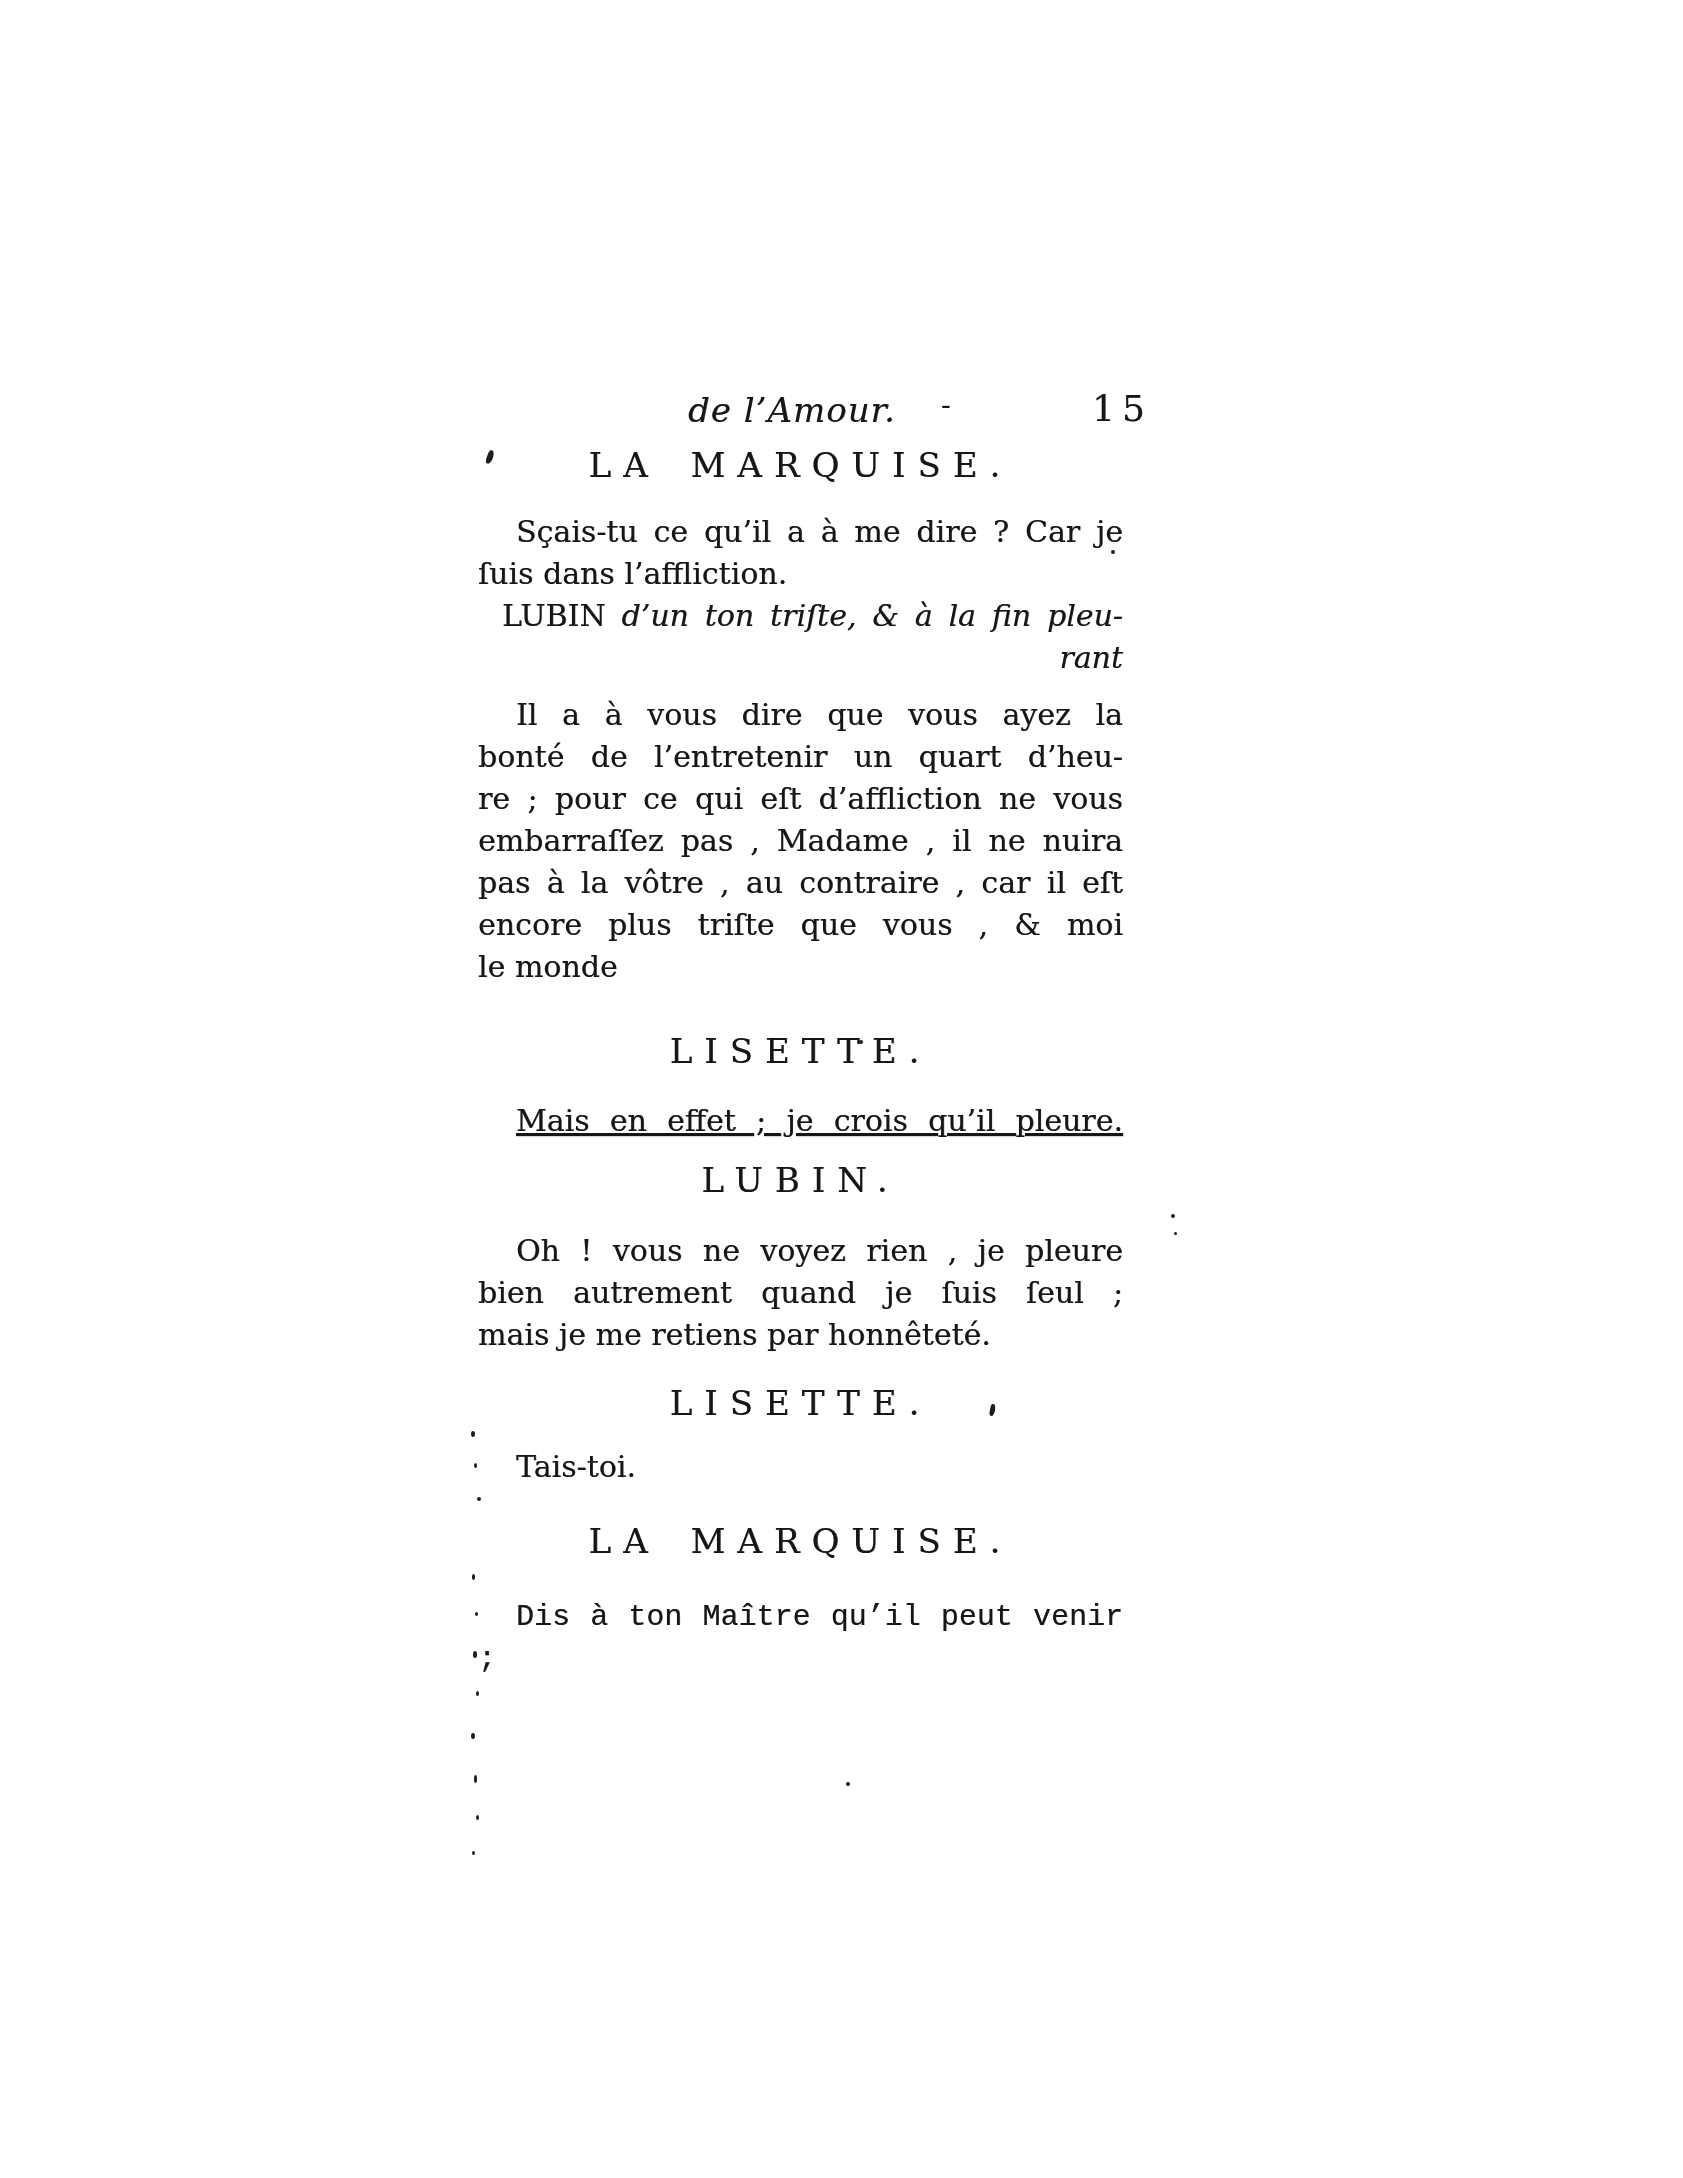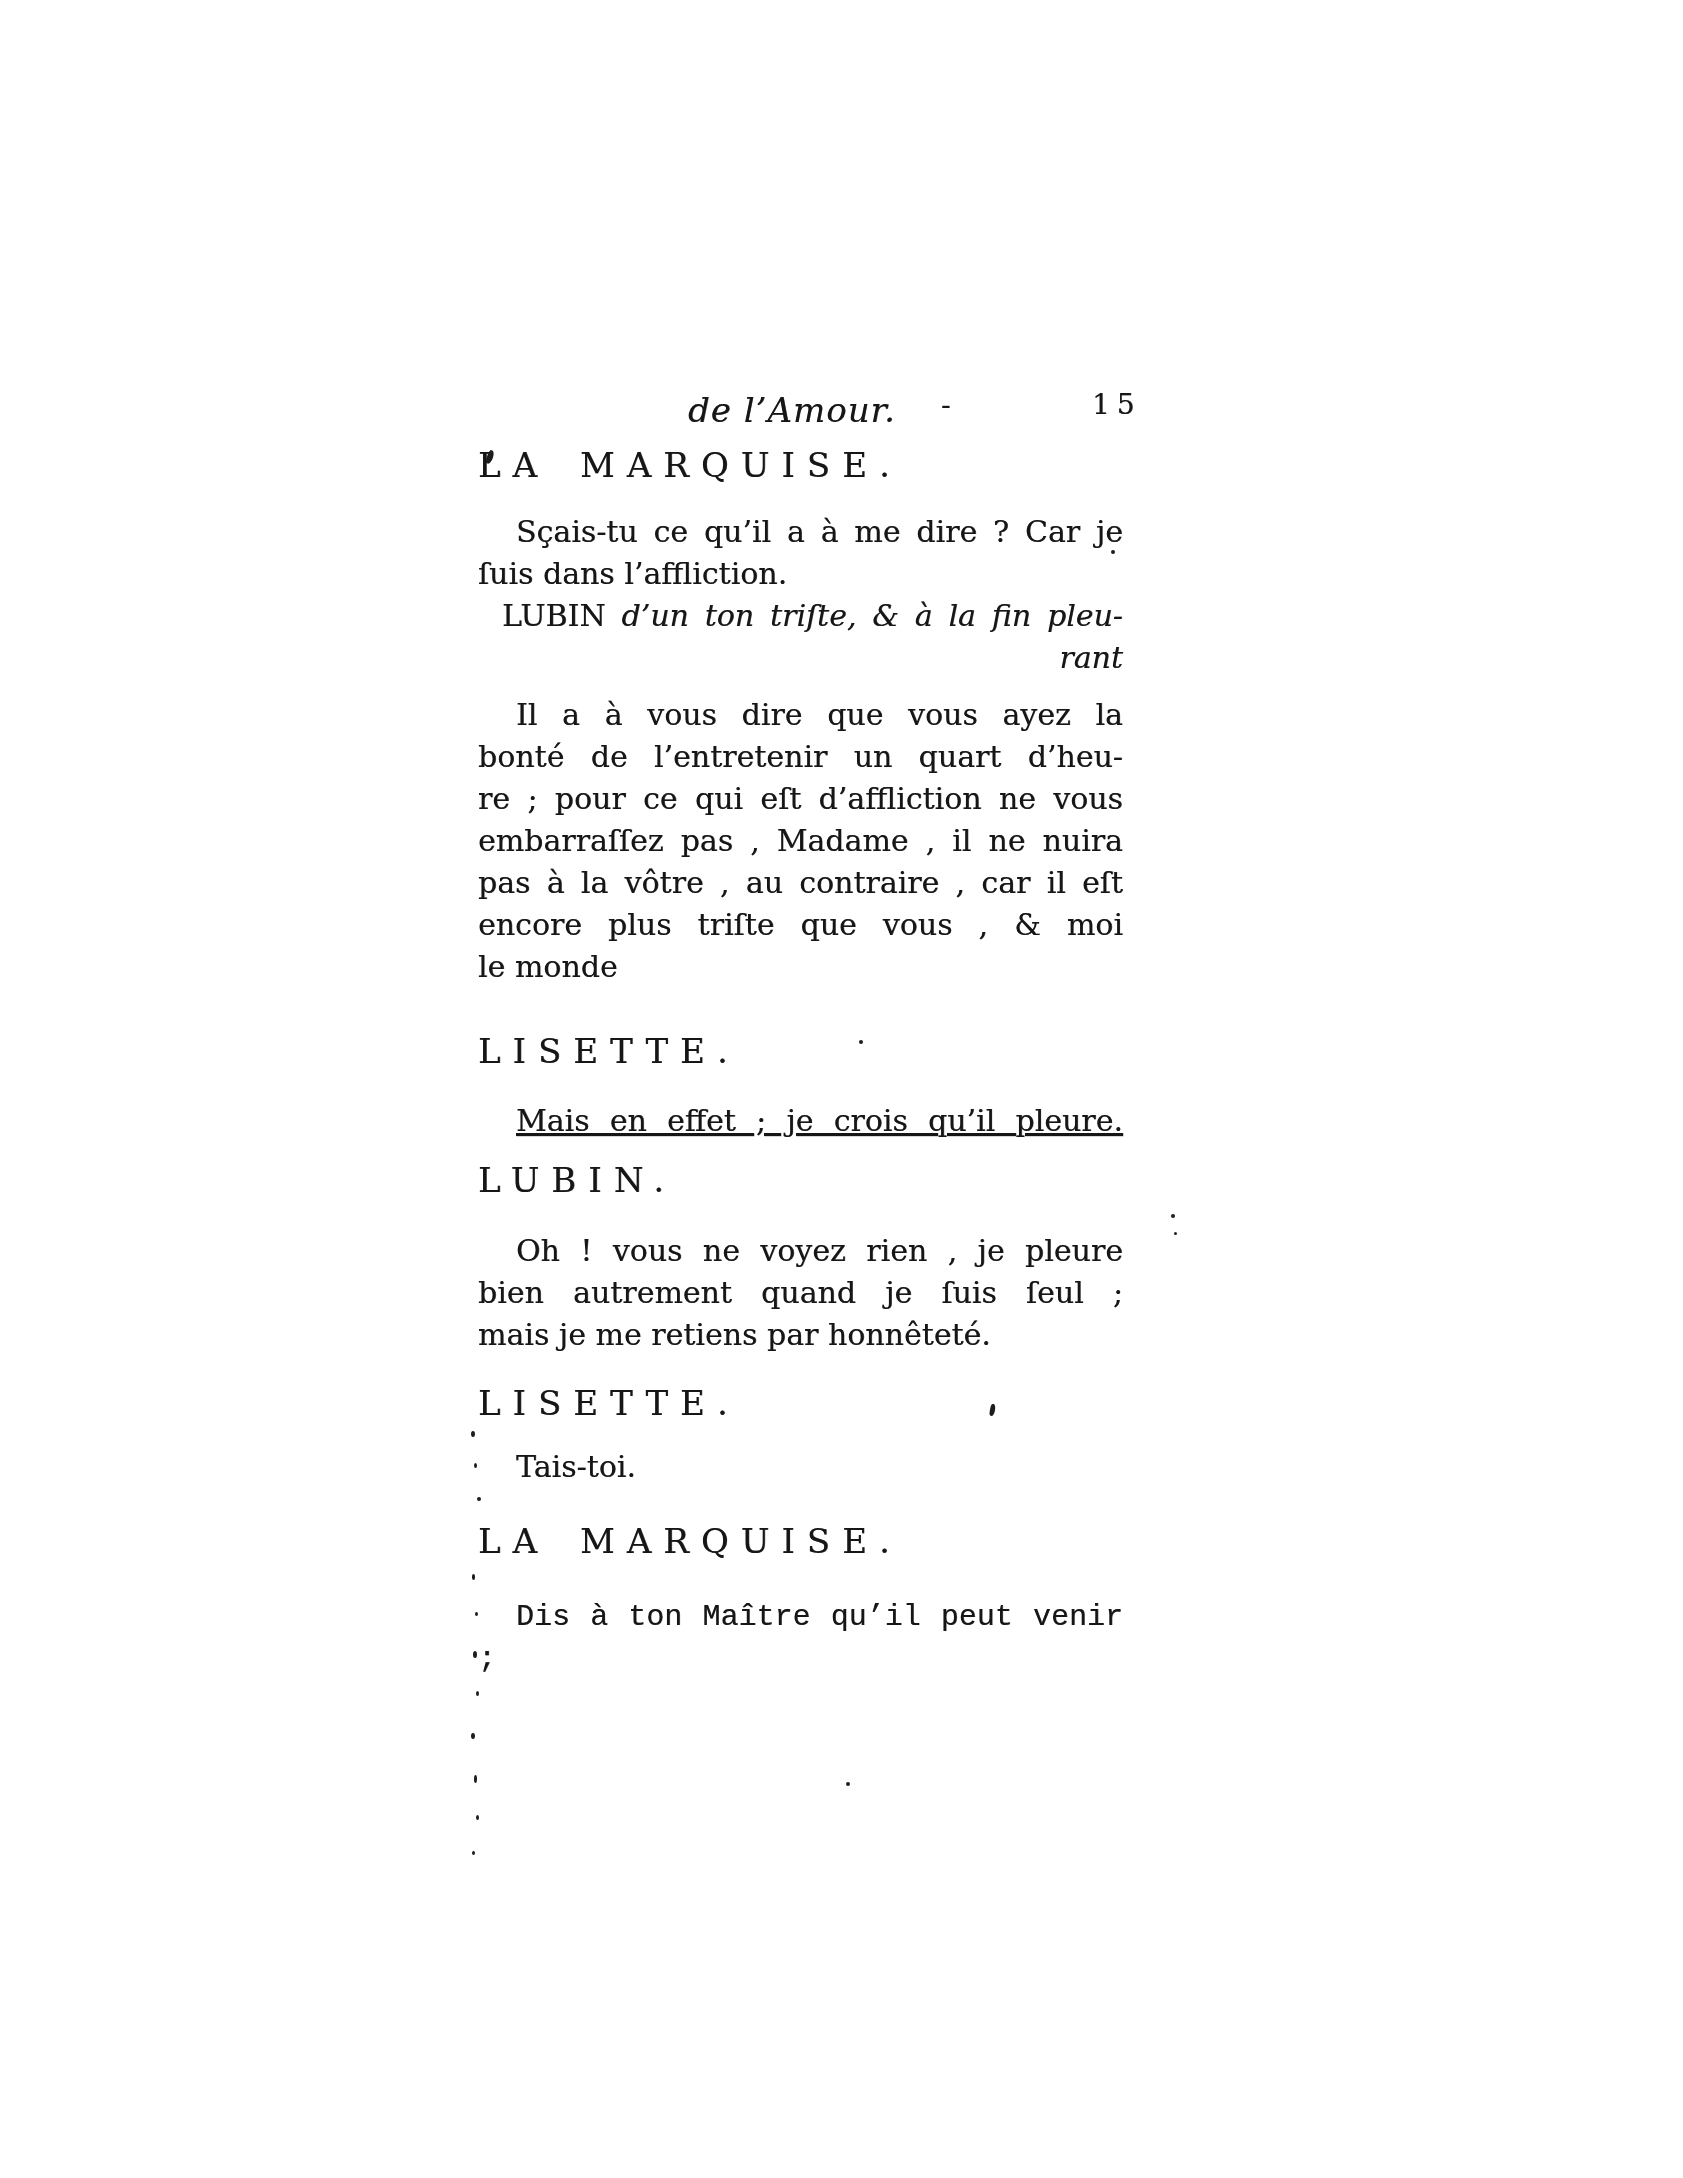--- a/index.html
+++ b/index.html
@@ -9,23 +9,24 @@
     background:#ffffff;
     color:#161616;
     font-family:"DejaVu Serif","Liberation Serif",serif;
     overflow:hidden;
     text-shadow:0.4px 0.3px 0.5px rgba(0,0,0,0.55);
   }
   .column{position:absolute;left:478px;top:388px;width:645px;}
   .hdr{position:relative;height:40px;}
   .hdr .title{position:absolute;left:210px;top:2px;font-style:italic;font-size:34px;letter-spacing:1px;}
   .hdr .dash{position:absolute;left:463px;top:0;font-size:28px;}
-  .hdr .pnum{position:absolute;left:614px;top:0;font-size:28px;letter-spacing:7px;}
+  .hdr .pnum{position:absolute;left:614px;top:0;font-size:36px;letter-spacing:7px;}
   .speaker{
     font-size:34px;line-height:42px;
+    text-align:center;
     letter-spacing:12px;word-spacing:8px;
     white-space:nowrap;
   }
   .line{
     font-size:30px;line-height:42px;
     text-align:justify;text-align-last:justify;
   }
   .line.nj{text-align:center;text-align-last:left;}
   .line.right{text-align:right;text-align-last:right;}
   .line.ind{text-indent:38px;}

